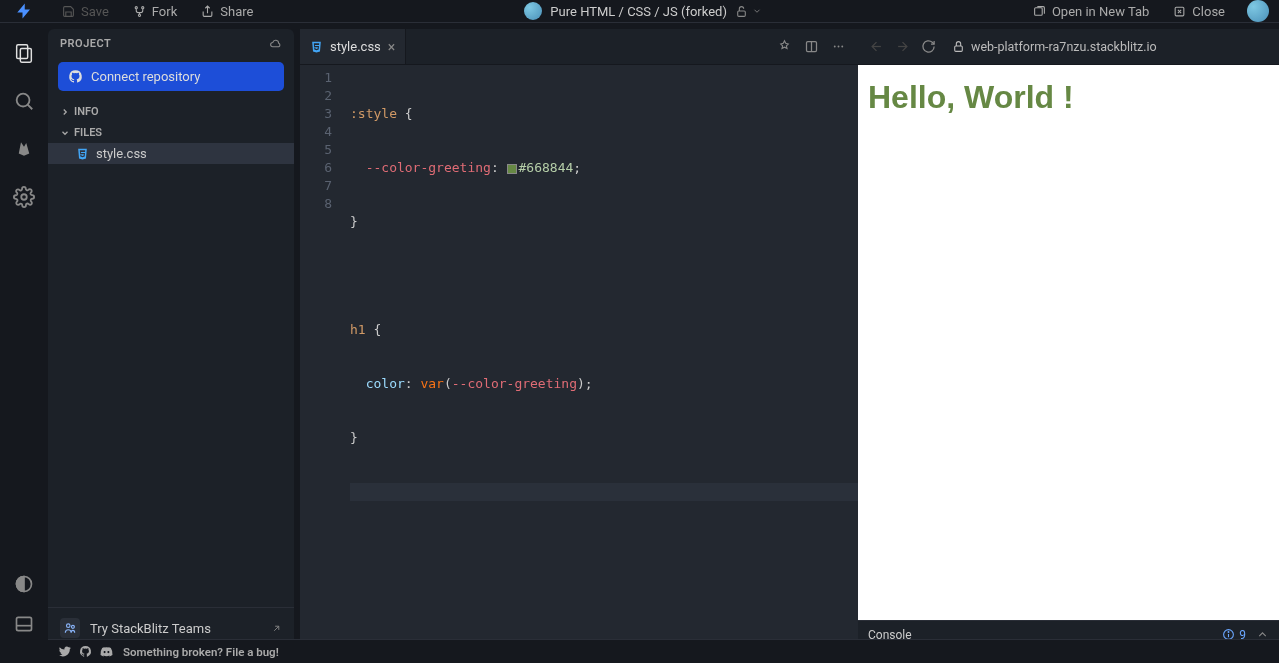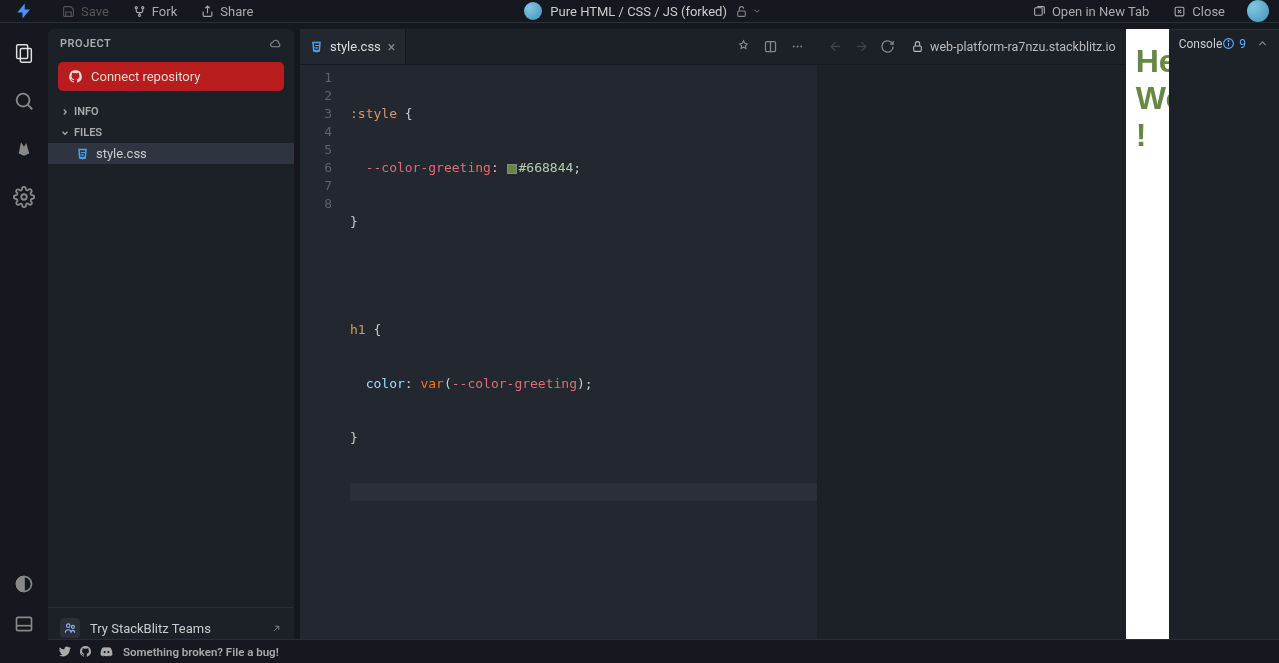--- a/index.html
+++ b/index.html
@@ -117,21 +117,21 @@
       font-weight: 600;
       letter-spacing: 0.5px;
       color: #aaa;
       display: flex;
       justify-content: space-between;
       align-items: center;
     }
     .connect-repo {
       margin: 4px 10px 10px;
       padding: 7px 10px;
-      background: #b91c1c;
+      background: #1d4ed8;
       border-radius: 5px;
       display: flex;
       align-items: center;
       gap: 8px;
       color: #ddd;
       cursor: pointer;
       font-size: 13px;
     }
     .section-row {
       padding: 4px 12px;
@@ -276,23 +276,23 @@
       width: 10px;
       height: 10px;
       background: #668844;
       border: 1px solid #888;
       vertical-align: middle;
       margin-right: 2px;
     }
 
     
     .preview-panel {
-      width: 462px;
-      display: flex;
-      flex-direction: row;
+      width: 421px;
+      display: flex;
+      flex-direction: column;
       background: #1c2128;
       margin-top: 6px;
     }
     .preview-toolbar {
       height: 36px;
       display: flex;
       align-items: center;
       gap: 10px;
       padding: 0 10px;
       background: #1c2128;

